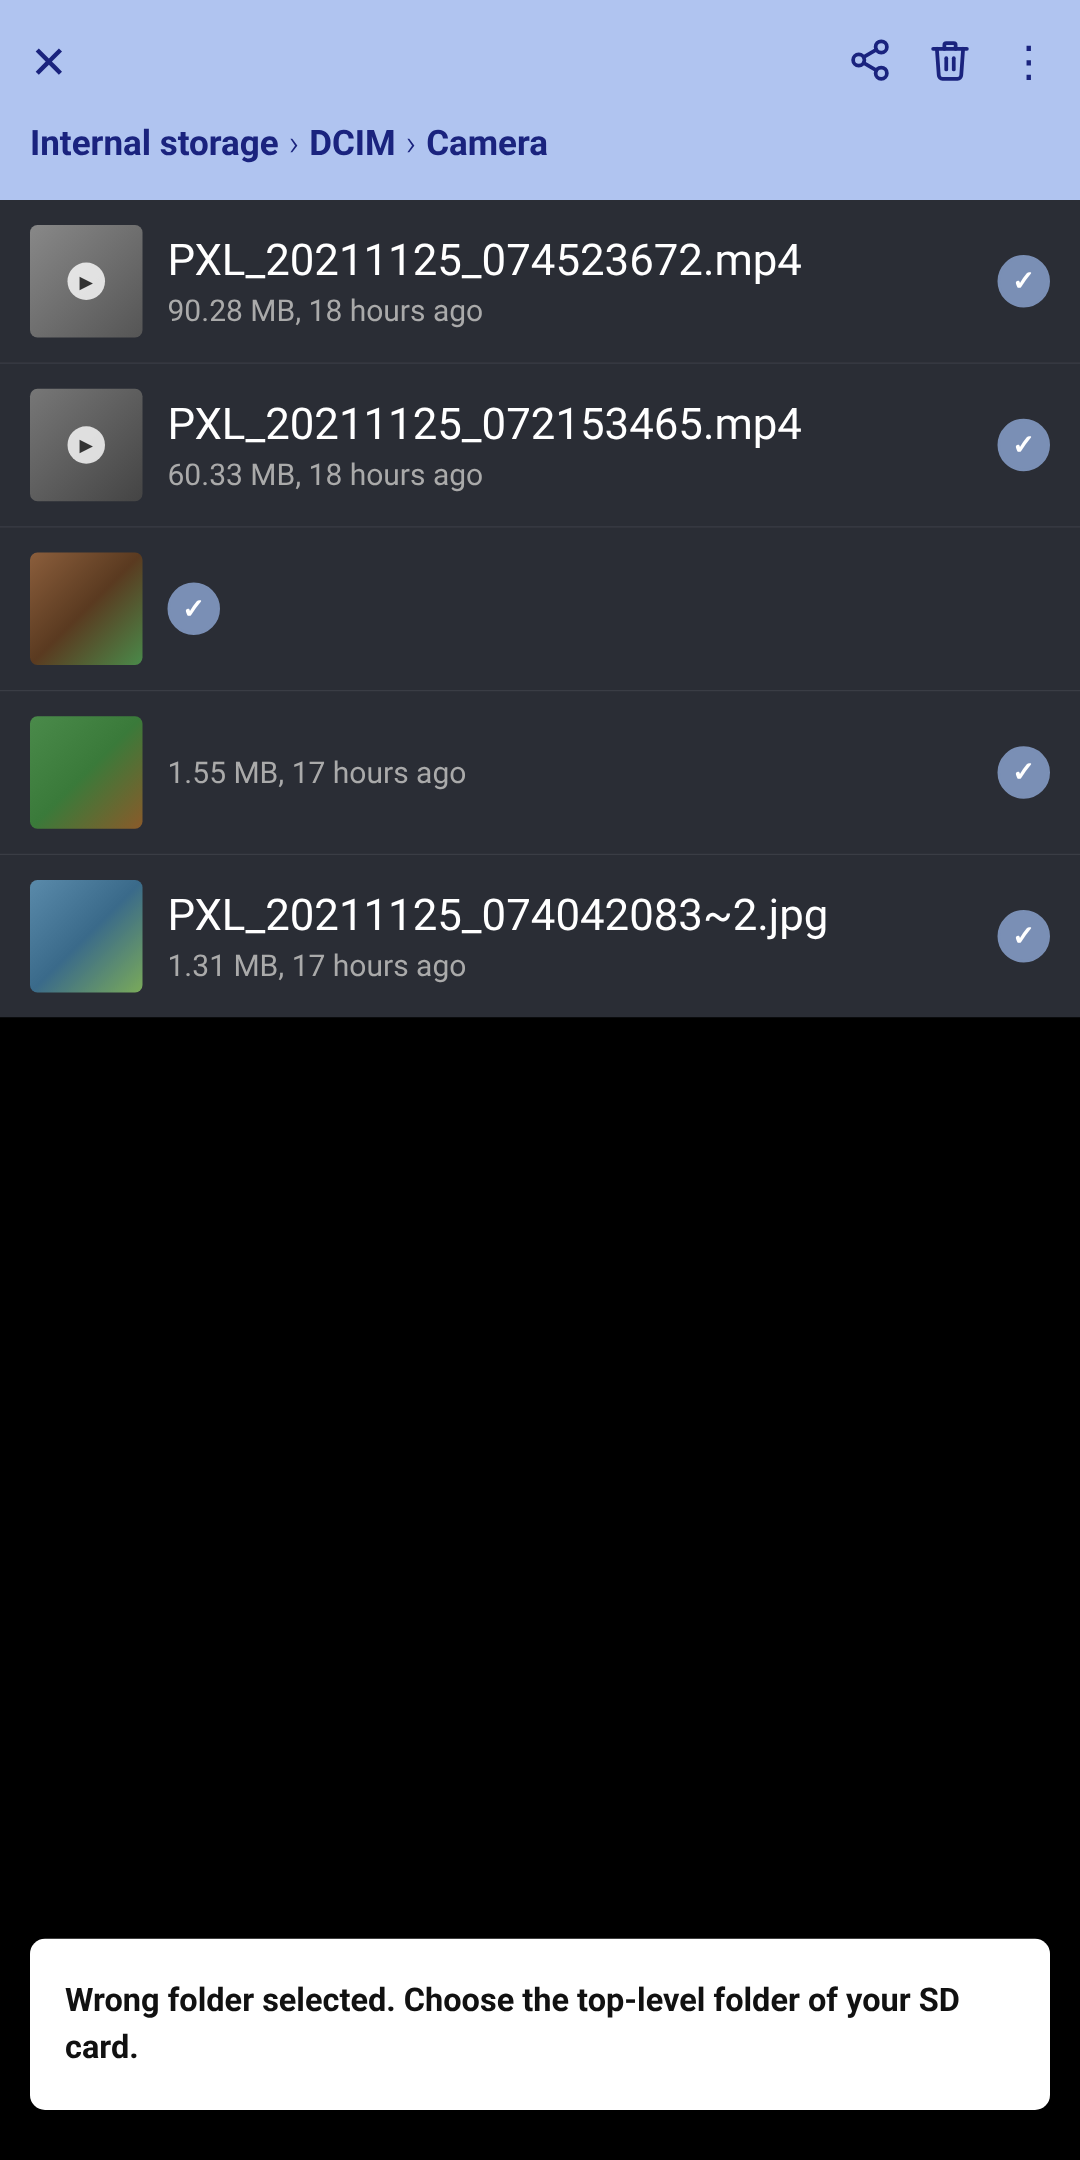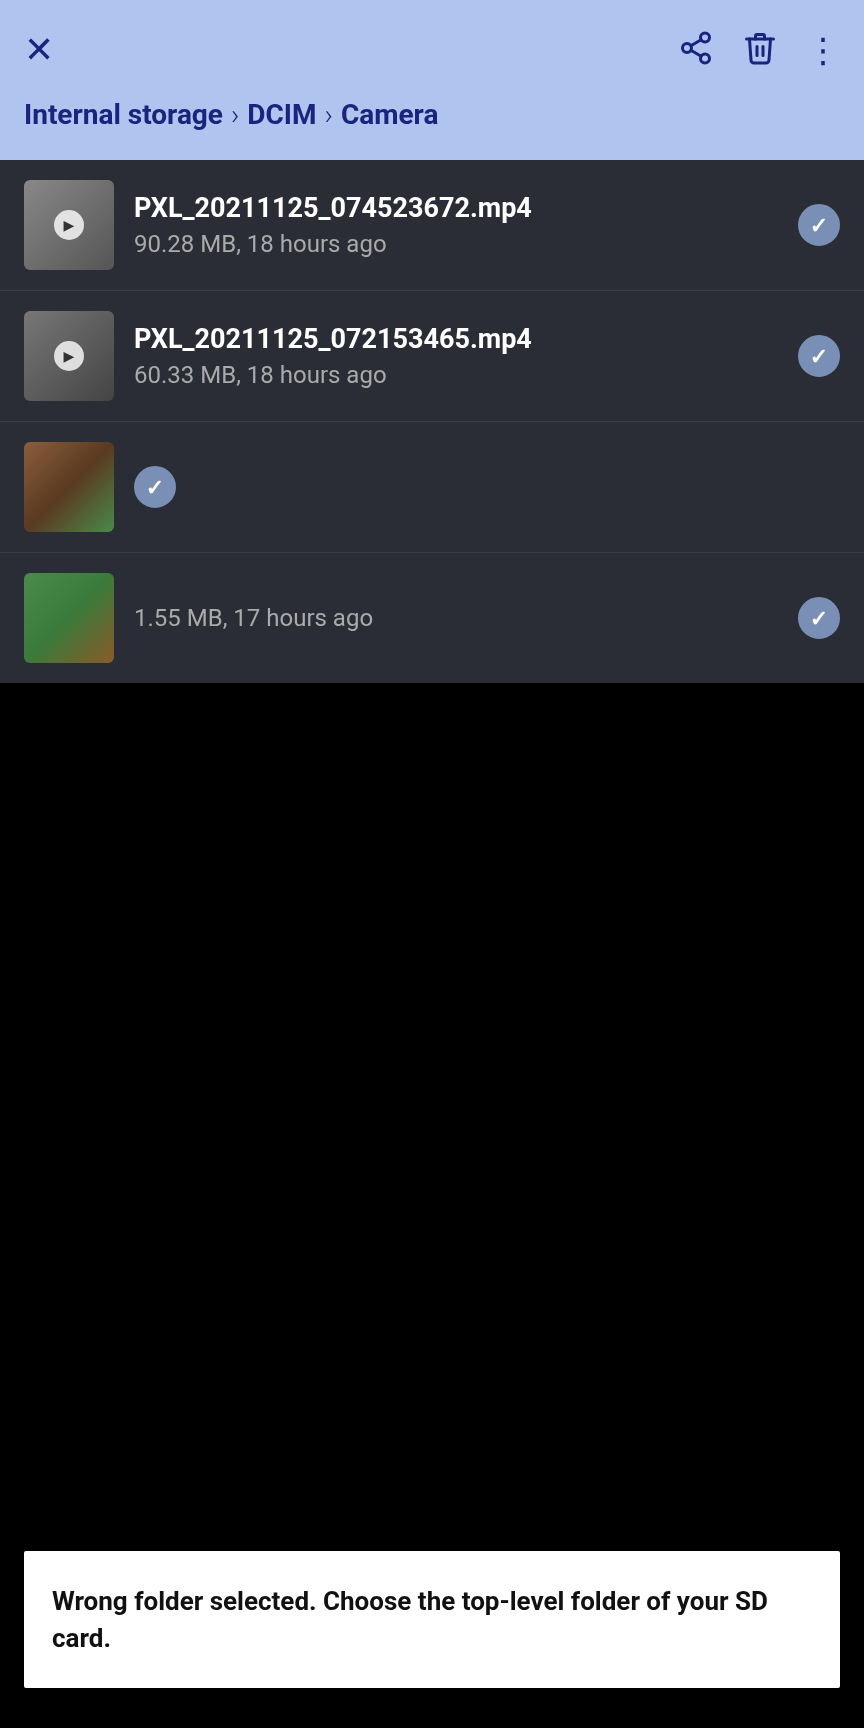--- a/index.html
+++ b/index.html
@@ -131,22 +131,22 @@
       font-size: 14px;
       color: #333;
     }
 
     .file-info {
       flex: 1;
       min-width: 0;
     }
 
     .file-name {
-      font-size: 27px;
-      font-weight: 700;
+      font-size: 35px;
+      font-weight: 400;
       color: #fff;
       white-space: nowrap;
       overflow: hidden;
       text-overflow: ellipsis;
       margin-bottom: 6px;
     }
 
     .file-meta {
       font-size: 24px;
       color: #aaa;
@@ -184,21 +184,21 @@
       min-height: 500px;
     }
 
     
     .snackbar {
       position: fixed;
       bottom: 40px;
       left: 24px;
       right: 24px;
       background: #fff;
-      border-radius: 2px;
+      border-radius: 12px;
       padding: 32px 28px;
       z-index: 100;
       box-shadow: 0 4px 20px rgba(0,0,0,0.3);
     }
 
     .snackbar-text {
       font-size: 26px;
       font-weight: 700;
       color: #111;
       line-height: 1.4;
@@ -283,19 +283,27 @@
       <div class="thumbnail thumb-3"></div>
       <div class="checkbox checked"></div>
     </div>
     <div class="file-item">
       <div class="thumbnail thumb-5"></div>
       <div class="file-info">
         <div class="file-meta">1.55 MB, 17 hours ago</div>
       </div>
       <div class="checkbox checked"></div>
     </div>
+    <div class="file-item">
+      <div class="thumbnail thumb-6"></div>
+      <div class="file-info">
+        <div class="file-name">PXL_20211125_074042083~2.jpg</div>
+        <div class="file-meta">1.31 MB, 17 hours ago</div>
+      </div>
+      <div class="checkbox checked"></div>
+    </div>
   </div>
 
 <div class="bottom-area"></div>
 
 <div class="snackbar">
   <span class="snackbar-text">Wrong folder selected. Choose the top-level folder of your SD card.</span>
 </div>
 
 </body></html>

